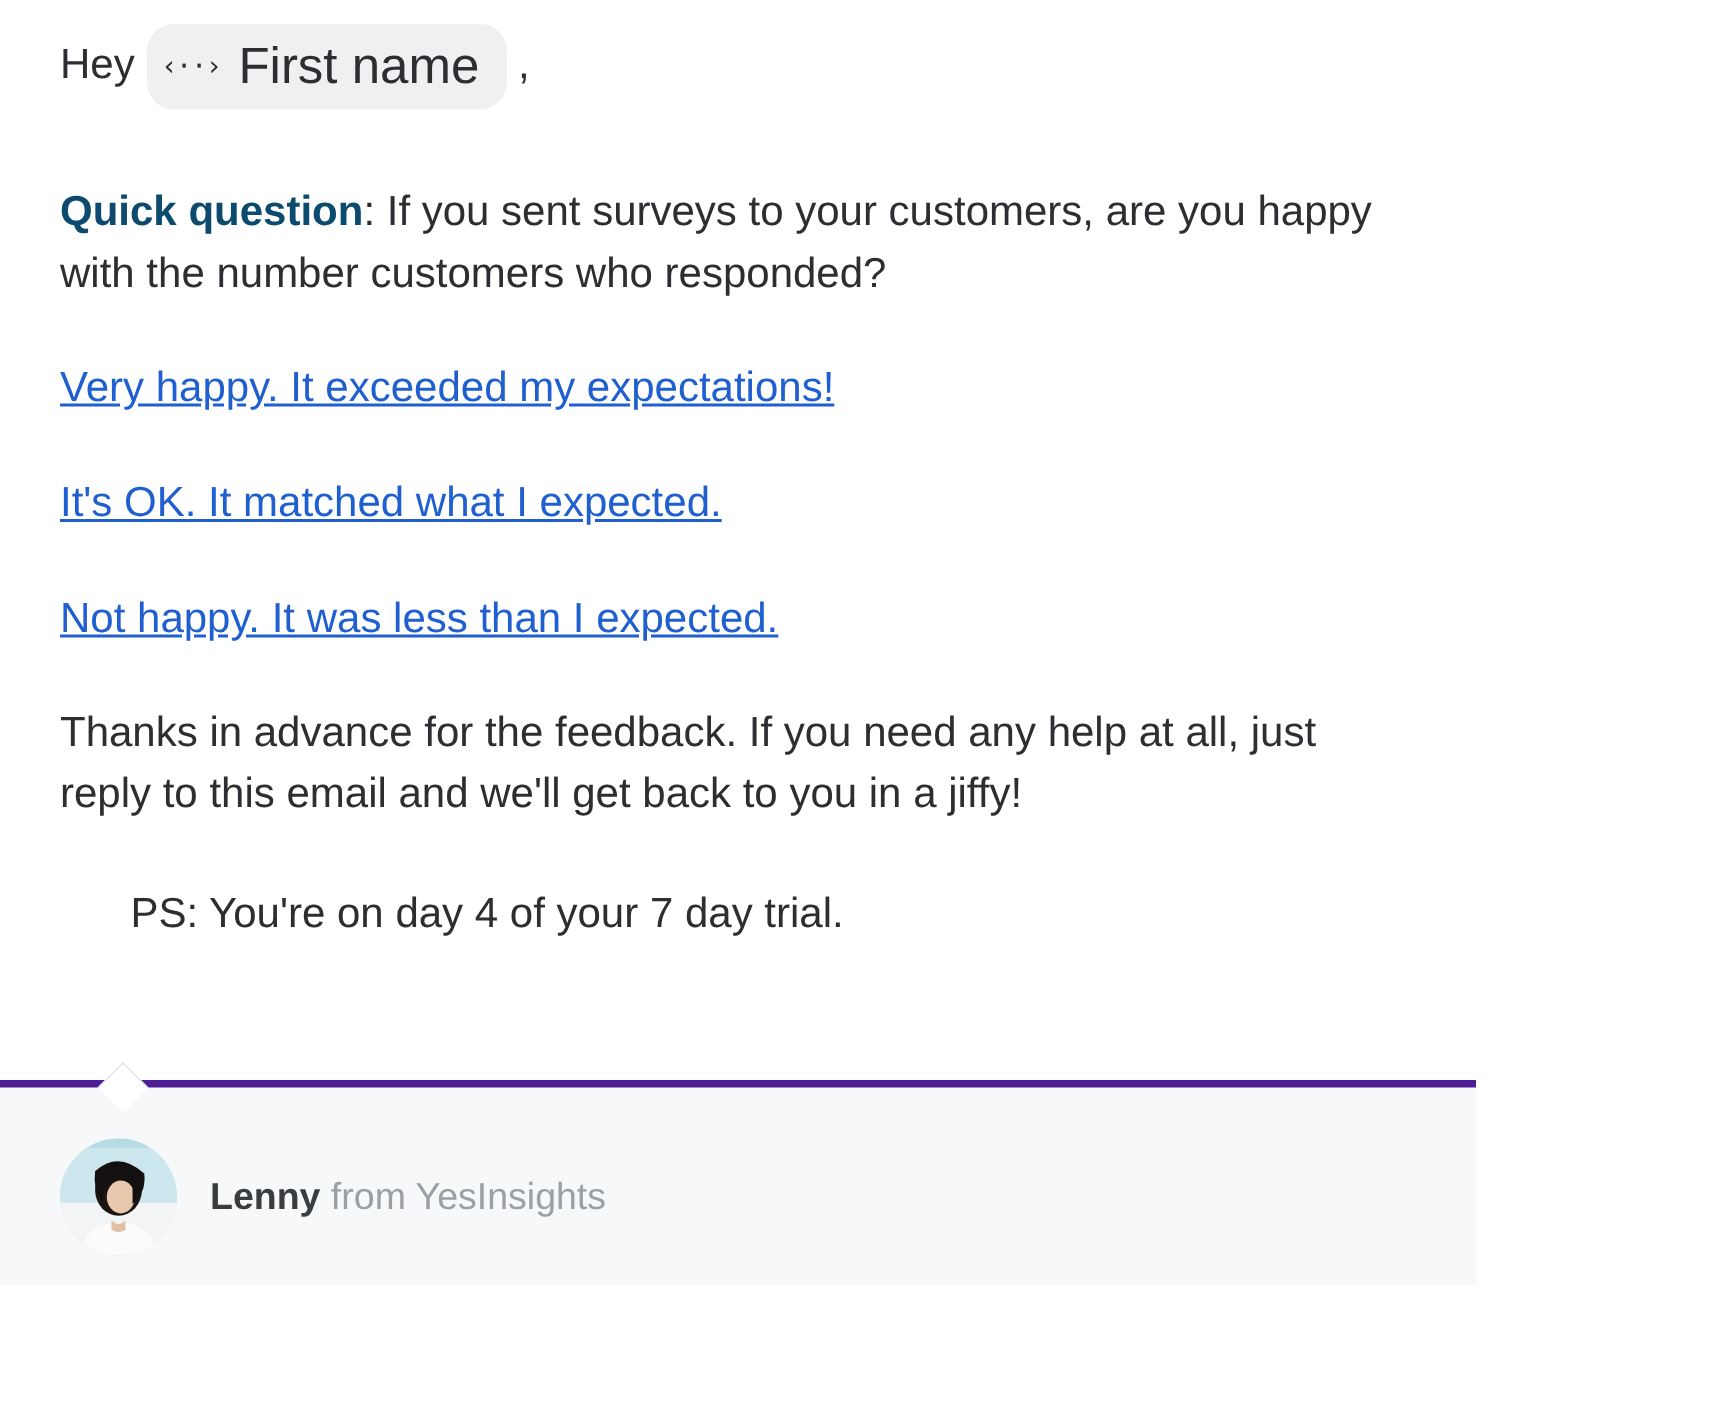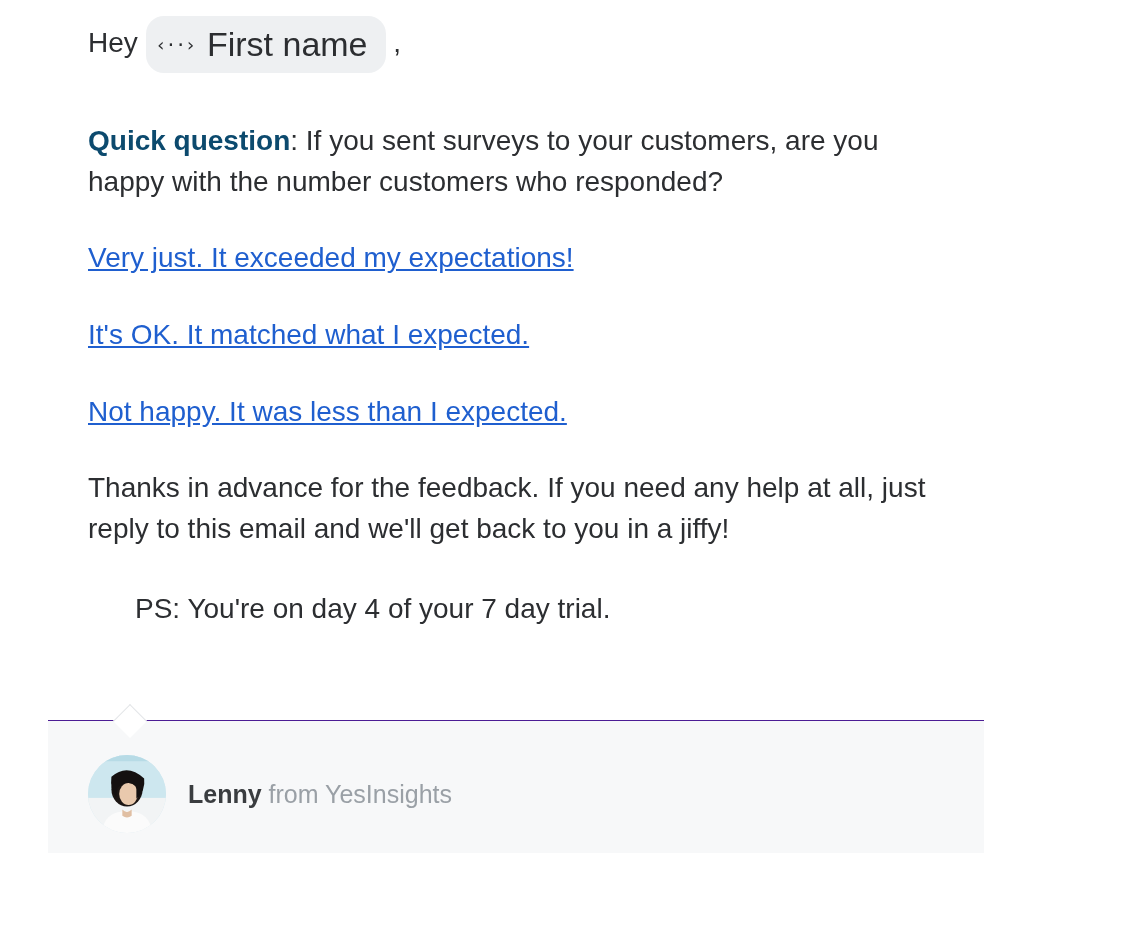--- a/index.html
+++ b/index.html
@@ -3,21 +3,21 @@
 <meta charset="utf-8">
 <style>
   * { box-sizing: border-box; margin: 0; padding: 0; }
   html, body {
     width: 1146px;
     font-family: "Helvetica Neue", Helvetica, Arial, sans-serif;
     color: #2c2e31;
     background: #ffffff;
     -webkit-font-smoothing: antialiased;
   }
-  .wrap { width: 984px; padding-left: 48px; }
+  .wrap { width: 984px; }
   .body-area {
     padding: 16px 40px 90px 40px;
     font-size: 28px;
     line-height: 1.45;
     color: #2c2e31;
     background: #ffffff;
   }
   .para { margin: 0 0 36px 0; }
   .greeting { margin: 0 0 48px 0; }
   .merge-tag {
@@ -43,21 +43,21 @@
     text-decoration: underline;
     display: inline;
   }
   .link-row { margin: 0 0 36px 0; }
   .thanks { margin-top: 16px; margin-bottom: 40px; }
   .ps { margin-bottom: 0; margin-left: 47px; }
 
   .footer {
     position: relative;
     background: #f7f8f9;
-    border-top: 1px solid #4c1d95;
+    border-top: 5px solid #4c1d95;
     padding: 34px 40px 20px 40px;
     display: flex;
     align-items: center;
     min-height: 116px;
   }
   .footer .notch {
     position: absolute;
     top: -12px;
     left: 70px;
     width: 24px;
@@ -102,21 +102,21 @@
       </span>
       <span>,</span>
     </p>
 
 
     <p class="para">
       <span class="bold">Quick question</span><span>: If you sent surveys to your customers, are you happy with the number customers who responded?</span>
     </p>
 
     <p class="link-row">
-      <a href="#" class="survey-link">Very just. It exceeded my expectations!</a>
+      <a href="#" class="survey-link">Very happy. It exceeded my expectations!</a>
     </p>
     <p class="link-row">
       <a href="#" class="survey-link">It's OK. It matched what I expected.</a>
     </p>
     <p class="link-row">
       <a href="#" class="survey-link">Not happy. It was less than I expected.</a>
     </p>
 
     <p class="para thanks">Thanks in advance for the feedback. If you need any help at all, just reply to this email and we'll get back to you in a jiffy!</p>
 

